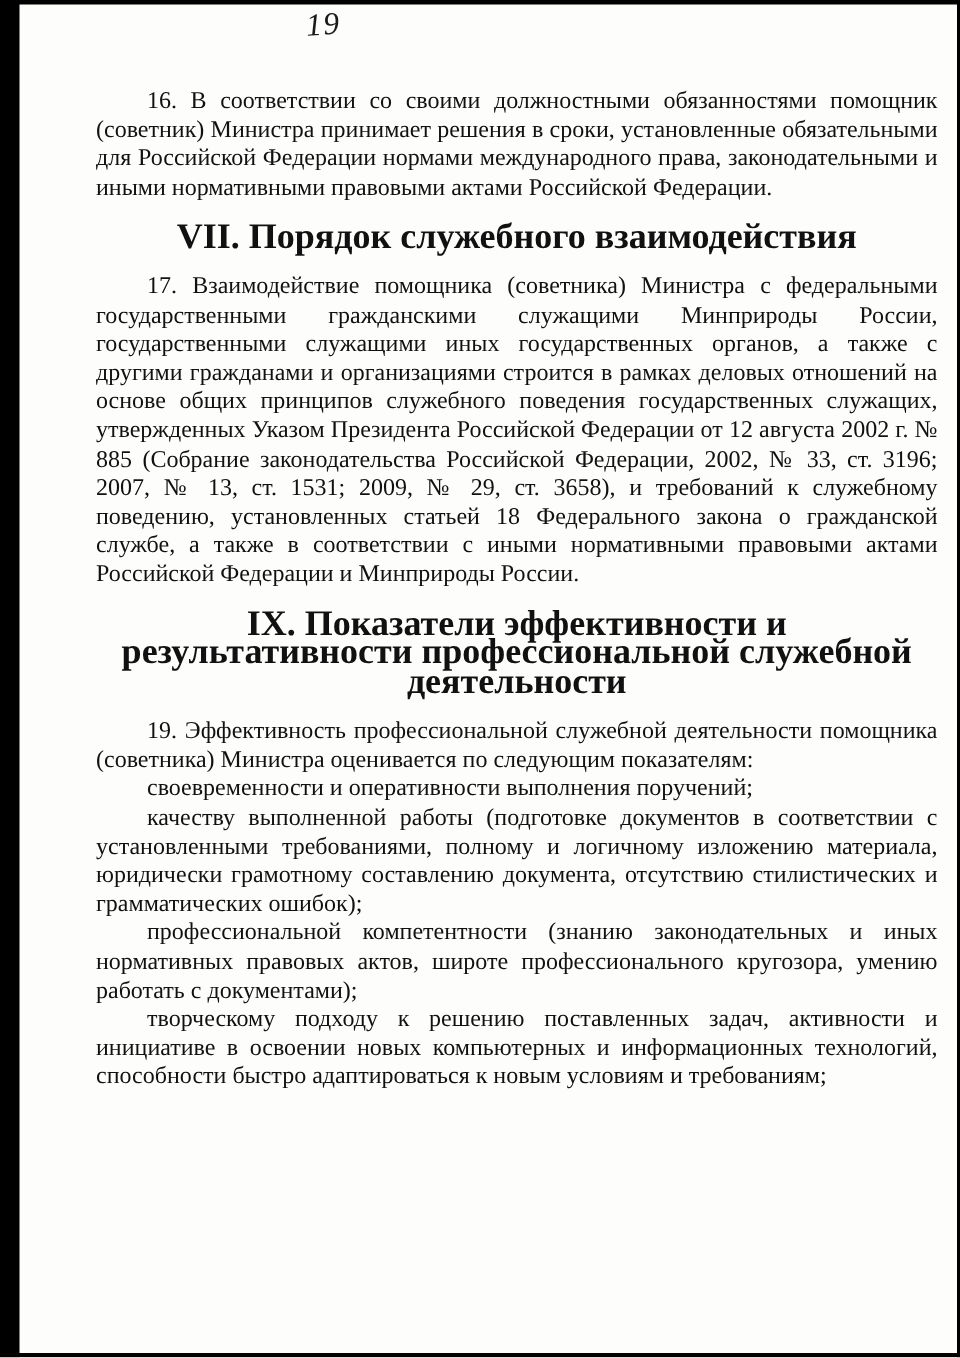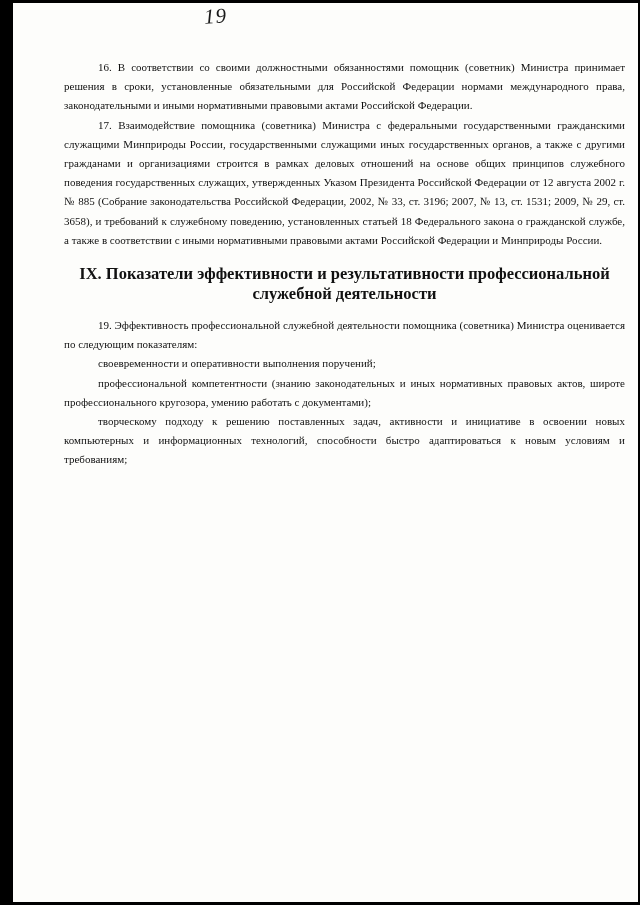--- a/index.html
+++ b/index.html
@@ -41,21 +41,21 @@
     font-style: italic;
     transform: rotate(-4deg);
     letter-spacing: 1px;
     color: #1a1a1a;
   }
   .content {
     position: absolute;
     top: 58px;
     left: 64px;
     width: 561px;
-    font-size: 11px;
+    font-size: 16px;
     line-height: 19.2px;
   }
   .para {
     text-align: justify;
     text-indent: 34px;
     margin: 0;
   }
   .heading {
     text-align: center;
     font-weight: bold;
@@ -70,32 +70,34 @@
 
   <div class="left-bar"></div>
   <div class="scan-frame"></div>
 
   <div class="handwritten-number">19</div>
 
   <div class="content">
 
     <p class="para">16. В соответствии со своими должностными обязанностями помощник (советник) Министра принимает решения в сроки, установленные обязательными для Российской Федерации нормами международного права, законодательными и иными нормативными правовыми актами Российской Федерации.</p>
 
+    <h2 class="heading">VII. Порядок служебного взаимодействия</h2>
 
     <p class="para">17. Взаимодействие помощника (советника) Министра с федеральными государственными гражданскими служащими Минприроды России, государственными служащими иных государственных органов, а также с другими гражданами и организациями строится в рамках деловых отношений на основе общих принципов служебного поведения государственных служащих, утвержденных Указом Президента Российской Федерации от 12 августа 2002 г. № 885 (Собрание законодательства Российской Федерации, 2002, № 33, ст. 3196; 2007, № 13, ст. 1531; 2009, № 29, ст. 3658), и требований к служебному поведению, установленных статьей 18 Федерального закона о гражданской службе, а также в соответствии с иными нормативными правовыми актами Российской Федерации и Минприроды России.</p>
 
 
 
     <h2 class="heading">IX. Показатели эффективности и результативности профессиональной служебной деятельности</h2>
 
     <p class="para">19. Эффективность профессиональной служебной деятельности помощника (советника) Министра оценивается по следующим показателям:</p>
 
 
     <p class="para">своевременности и оперативности выполнения поручений;</p>
 
+    <p class="para">качеству выполненной работы (подготовке документов в соответствии с установленными требованиями, полному и логичному изложению материала, юридически грамотному составлению документа, отсутствию стилистических и грамматических ошибок);</p>
 
     <p class="para">профессиональной компетентности (знанию законодательных и иных нормативных правовых актов, широте профессионального кругозора, умению работать с документами);</p>
 
 
     <p class="para">творческому подходу к решению поставленных задач, активности и инициативе в освоении новых компьютерных и информационных технологий, способности быстро адаптироваться к новым условиям и требованиям;</p>
 
   </div>
 </div>
 
 </body></html>

